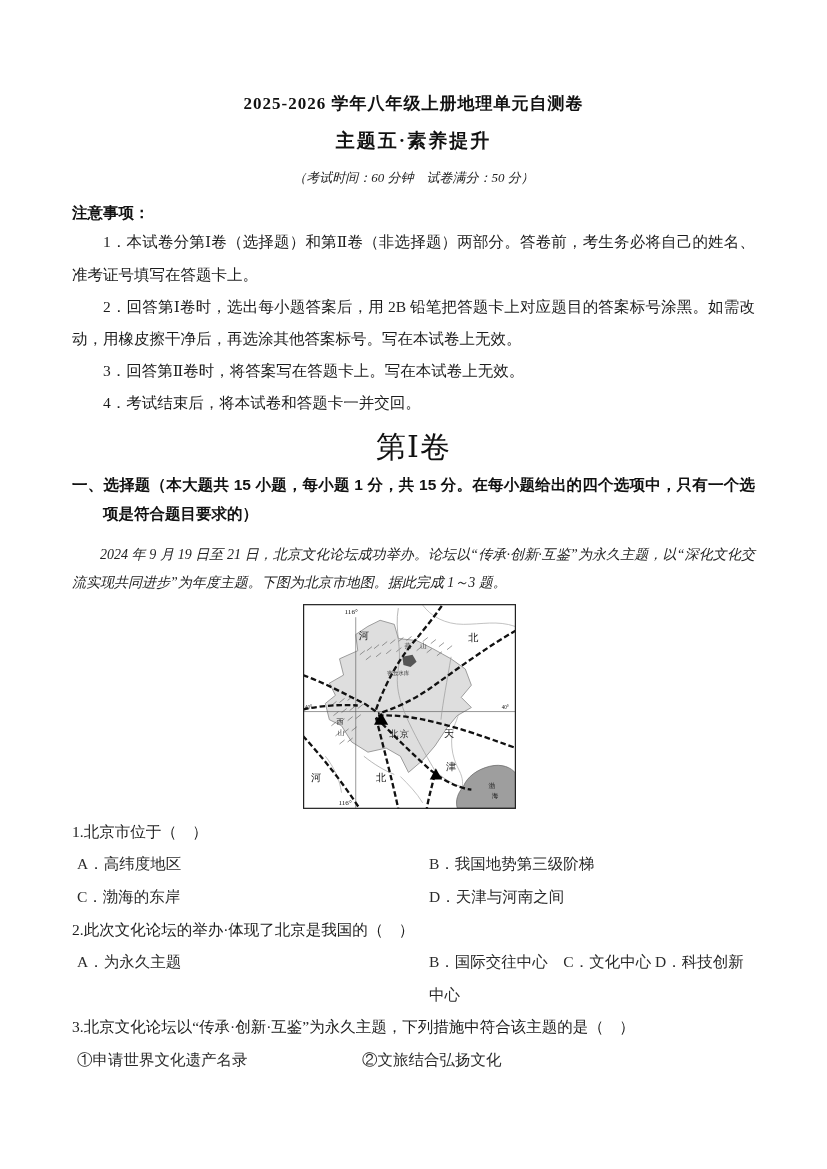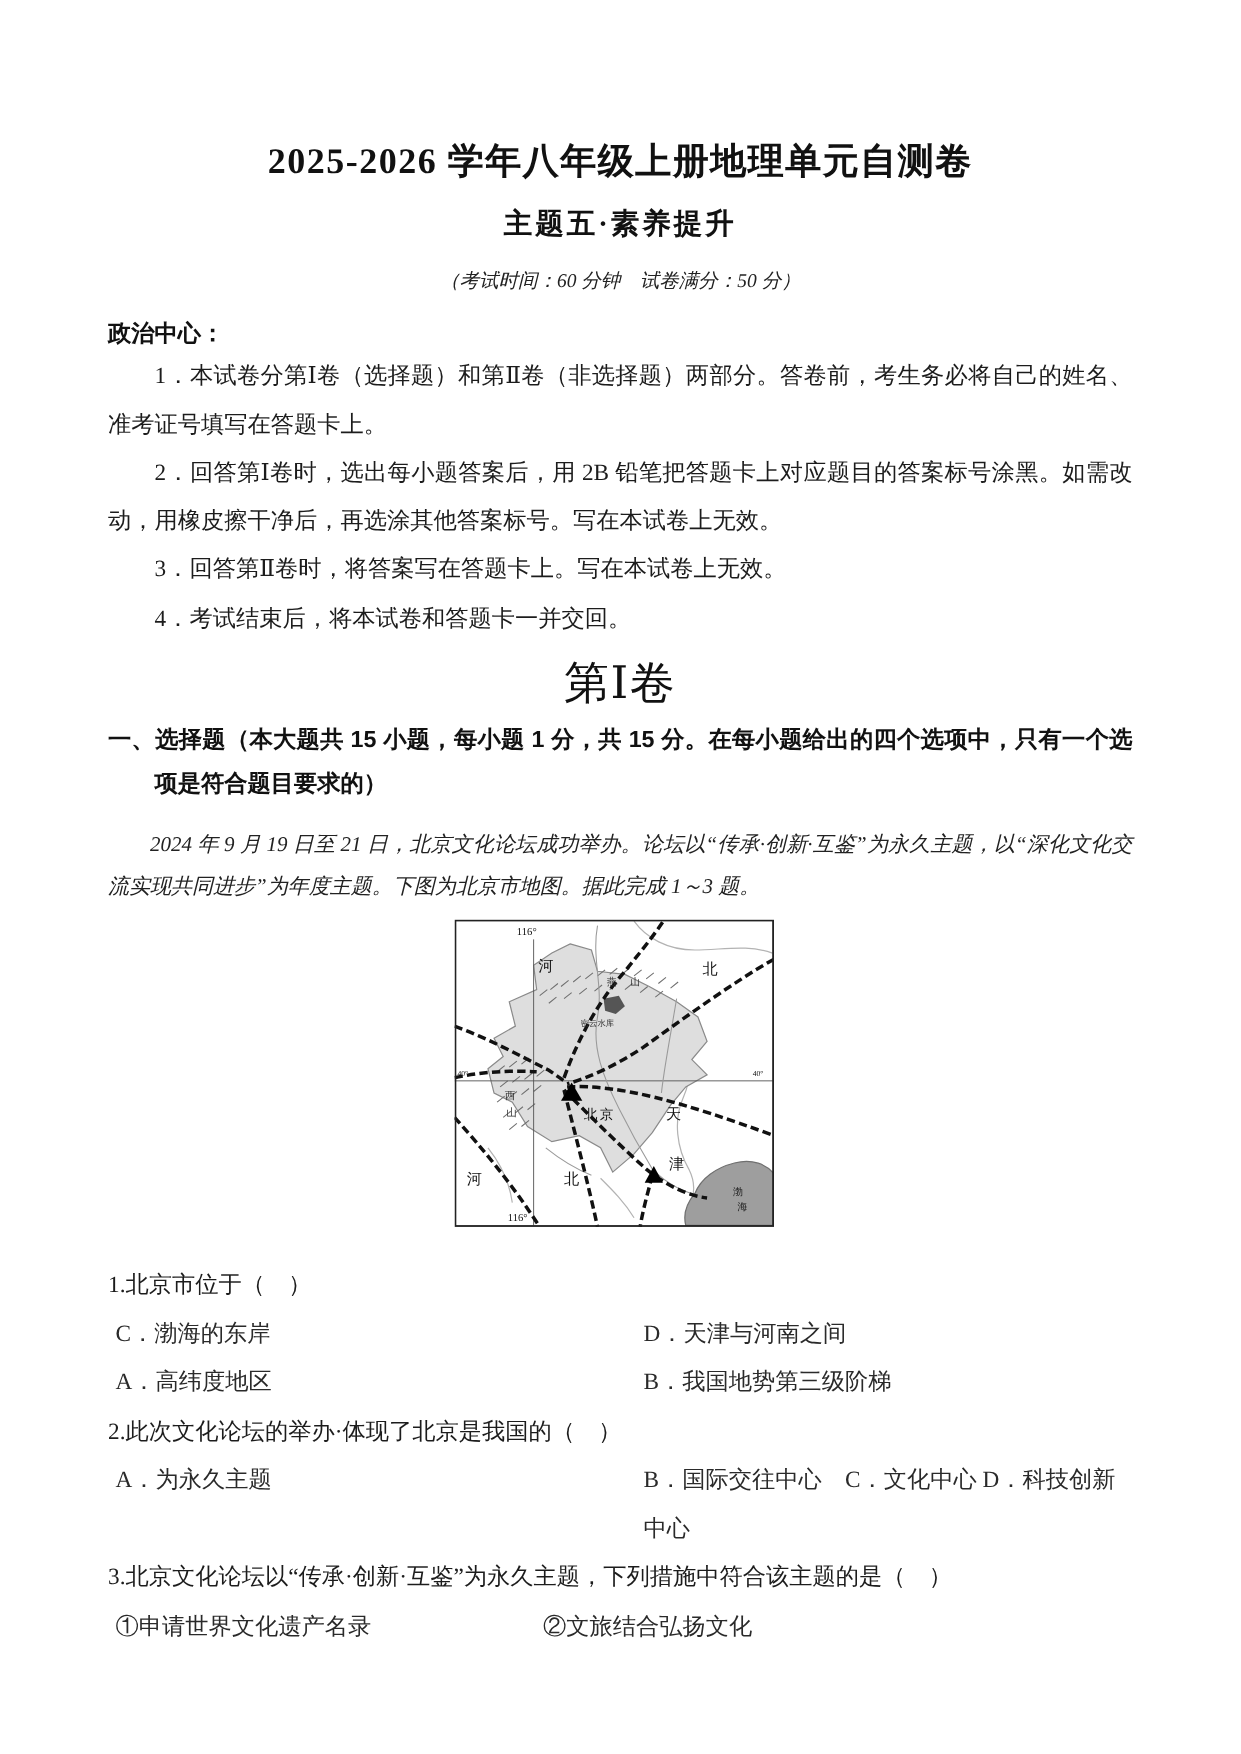--- a/index.html
+++ b/index.html
@@ -12,21 +12,21 @@
     color:#1c1c1c;
     overflow:hidden;
     box-sizing:border-box;
   }
   .content { padding:0 72px; box-sizing:border-box; }
 
   .title {
     padding-top:93px;
     margin:0;
     text-align:center;
-    font-size:24px;
+    font-size:17px;
     font-weight:bold;
     letter-spacing:1px;
     color:#111;
     line-height:1.3;
     font-family:"Liberation Serif","DejaVu Serif",serif;
   }
   .subtitle {
     margin:15px 0 0 0;
     text-align:center;
     font-size:19px;
@@ -97,21 +97,21 @@
     display:block;
   }
   .map-figure svg { display:block; }
 
   .q-stem {
     margin:0;
     font-size:15.5px;
     line-height:2.1;
     color:#1c1c1c;
   }
-  .q1-stem { margin-top:23px; }
+  .q1-stem { margin-top:7px; }
   .opt-row {
     display:flex;
     font-size:15.5px;
     line-height:2.1;
     padding-left:5px;
     color:#2a2a2a;
   }
   .opt-left  { width:352px; flex:0 0 352px; }
   .opt-left-narrow { width:285px; flex:0 0 285px; }
   .opt-right { flex:1; }
@@ -119,21 +119,21 @@
 </head>
 <body>
 
 <div class="page">
   <div class="content">
 
     <h1 class="title">2025-2026 学年八年级上册地理单元自测卷</h1>
     <h2 class="subtitle">主题五·素养提升</h2>
     <p class="exam-info">（考试时间：60 分钟　试卷满分：50 分）</p>
 
-    <p class="notice-heading">政治中心：</p>
+    <p class="notice-heading">注意事项：</p>
     <p class="notice-item">1．本试卷分第Ⅰ卷（选择题）和第Ⅱ卷（非选择题）两部分。答卷前，考生务必将自己的姓名、准考证号填写在答题卡上。</p>
     <p class="notice-item">2．回答第Ⅰ卷时，选出每小题答案后，用 2B 铅笔把答题卡上对应题目的答案标号涂黑。如需改动，用橡皮擦干净后，再选涂其他答案标号。写在本试卷上无效。</p>
     <p class="notice-item">3．回答第Ⅱ卷时，将答案写在答题卡上。写在本试卷上无效。</p>
     <p class="notice-item">4．考试结束后，将本试卷和答题卡一并交回。</p>
 
     <h2 class="vol-heading">第Ⅰ卷</h2>
     <p class="section-intro">一、选择题（本大题共 15 小题，每小题 1 分，共 15 分。在每小题给出的四个选项中，只有一个选项是符合题目要求的）</p>
     <p class="passage">2024 年 9 月 19 日至 21 日，北京文化论坛成功举办。论坛以“传承·创新·互鉴”为永久主题，以“深化文化交流实现共同进步”为年度主题。下图为北京市地图。据此完成 1～3 题。</p>
 
     <figure class="map-figure" style="margin-block:6px 0;">
@@ -205,27 +205,27 @@
           <text x="196" y="103" font-size="5">40°</text>
           <text x="35" y="198" font-size="7">116°</text>
         </g>
 
         <rect x="0.6" y="0.6" width="208.8" height="200.8" fill="none" stroke="#222" stroke-width="1.2"></rect>
       </svg>
     </figure>
 
     <p class="q-stem q1-stem">1.北京市位于（　）</p>
     <div class="opt-row">
+      <span class="opt-left">A．高纬度地区</span>
+      <span class="opt-right">B．我国地势第三级阶梯</span>
+    </div>
+    <div class="opt-row">
       <span class="opt-left">C．渤海的东岸</span>
       <span class="opt-right">D．天津与河南之间</span>
     </div>
-    <div class="opt-row">
-      <span class="opt-left">A．高纬度地区</span>
-      <span class="opt-right">B．我国地势第三级阶梯</span>
-    </div>
 
     <p class="q-stem">2.此次文化论坛的举办·体现了北京是我国的（　）</p>
     <div class="opt-row">
       <span class="opt-left">A．为永久主题</span>
       <span class="opt-right">B．国际交往中心　C．文化中心 D．科技创新中心</span>
     </div>
 
     <p class="q-stem">3.北京文化论坛以“传承·创新·互鉴”为永久主题，下列措施中符合该主题的是（　）</p>
     <div class="opt-row">
       <span class="opt-left-narrow">①申请世界文化遗产名录</span>

